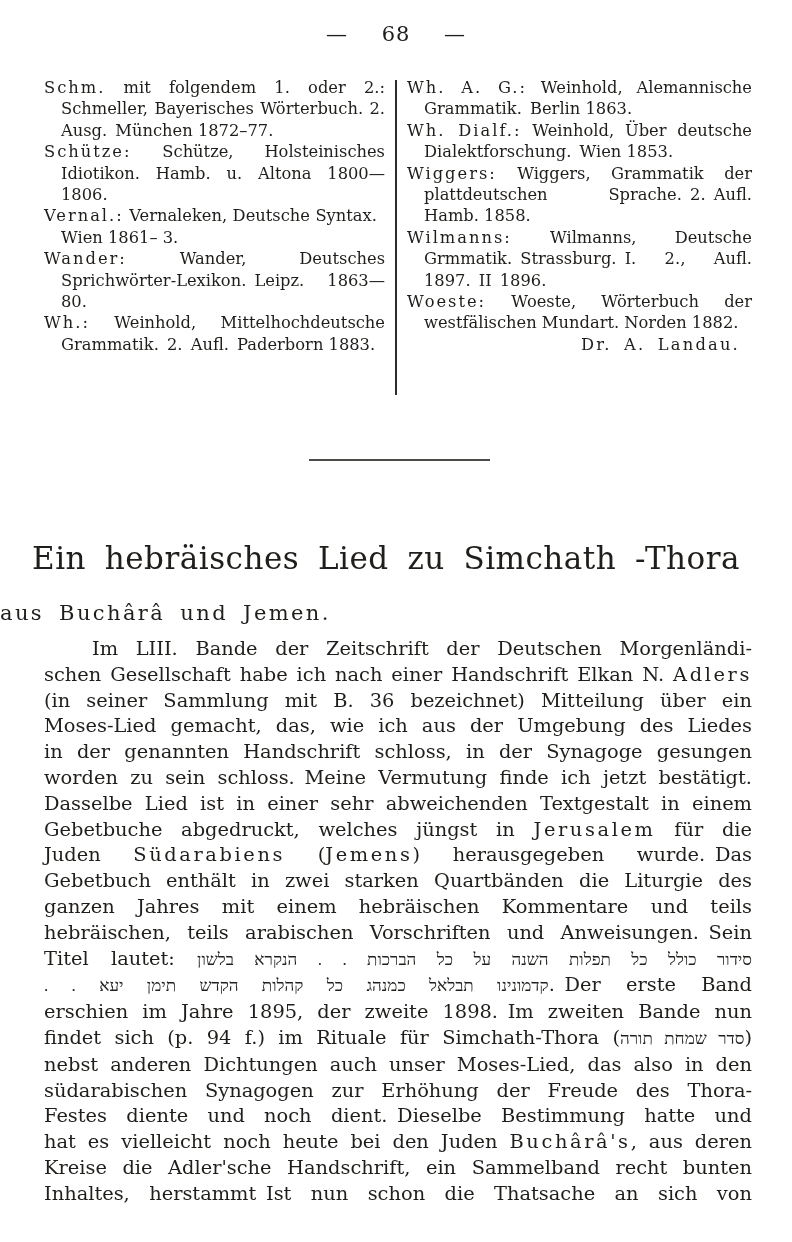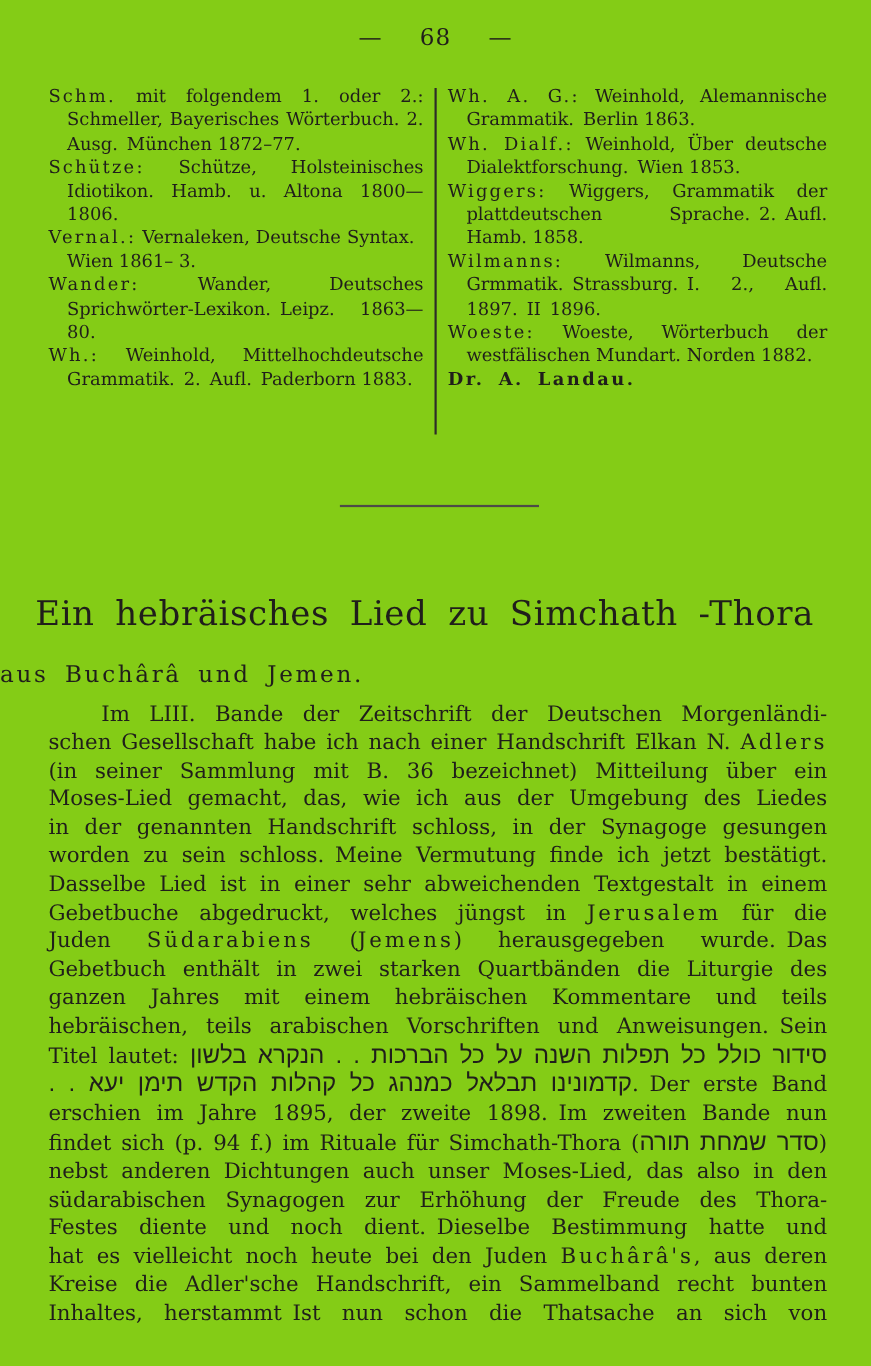--- a/index.html
+++ b/index.html
@@ -1,20 +1,20 @@
 <!DOCTYPE html>
 <html><head>
 <meta charset="utf-8">
 <style>
   html,body{margin:0;padding:0;background:#d8d6d2;}
   .page{
     position:relative;
     width:792px;height:1242px;
     margin:0 auto;
-    background:#84cc16;
+    background:#ffffff;
     color:#201e1b;
     font-family:"DejaVu Serif","Liberation Serif",serif;
     overflow:hidden;
   }
   .pageno{
     position:absolute;top:22px;left:0;width:100%;
     text-align:center;font-size:21px;letter-spacing:1px;word-spacing:26px;
   }
   .bib-col{
     position:absolute;top:77px;
@@ -23,22 +23,22 @@
   }
   .bib-left{left:44px;width:341px;}
   .bib-right{left:407px;width:345px;}
   .bib-entry{padding-left:17px;text-indent:-17px;}
   .bib-abbr{letter-spacing:2px;}
   .vrule{
     position:absolute;left:395px;top:80px;width:1.6px;height:315px;
     background:#2e2c29;
   }
   .signature{
-    text-align:left;padding-right:12px;
-    letter-spacing:2.2px;word-spacing:5px;font-weight:bold;
+    text-align:right;padding-right:12px;
+    letter-spacing:2.2px;word-spacing:5px;
   }
   .section-rule{
     position:absolute;top:459px;left:309px;width:181px;height:2px;
     background:#4d4b48;
   }
   .title{
     position:absolute;top:540px;left:32px;width:708px;margin:0;
     font-size:31px;font-weight:normal;letter-spacing:0.5px;
     text-align:justify;text-align-last:justify;
     line-height:1.2;
@@ -51,22 +51,22 @@
     position:absolute;top:636px;left:44px;width:708px;
     font-size:19.4px;
   }
   .bline{
     line-height:25.8px;
     text-align:justify;text-align-last:justify;
   }
   .bline.indent{text-indent:48px;}
   .sp{letter-spacing:2.6px;}
   .heb{
-    font-family:Liberation Sans, sans-serif;
-    font-size:22px;
+    font-family:Liberation Serif, serif;
+    font-size:17px;
     unicode-bidi:isolate;
   }
 </style>
 </head>
 <body>
 
 <div class="page">
 
   <div class="pageno">—  68  —</div>
 

